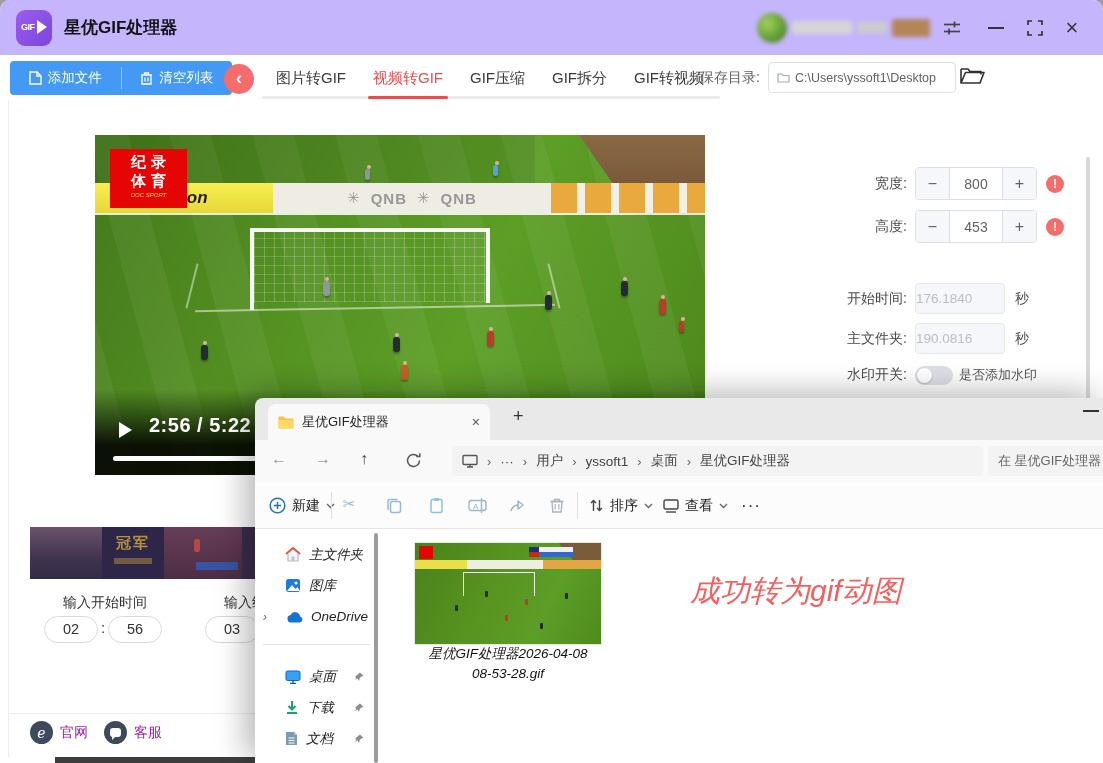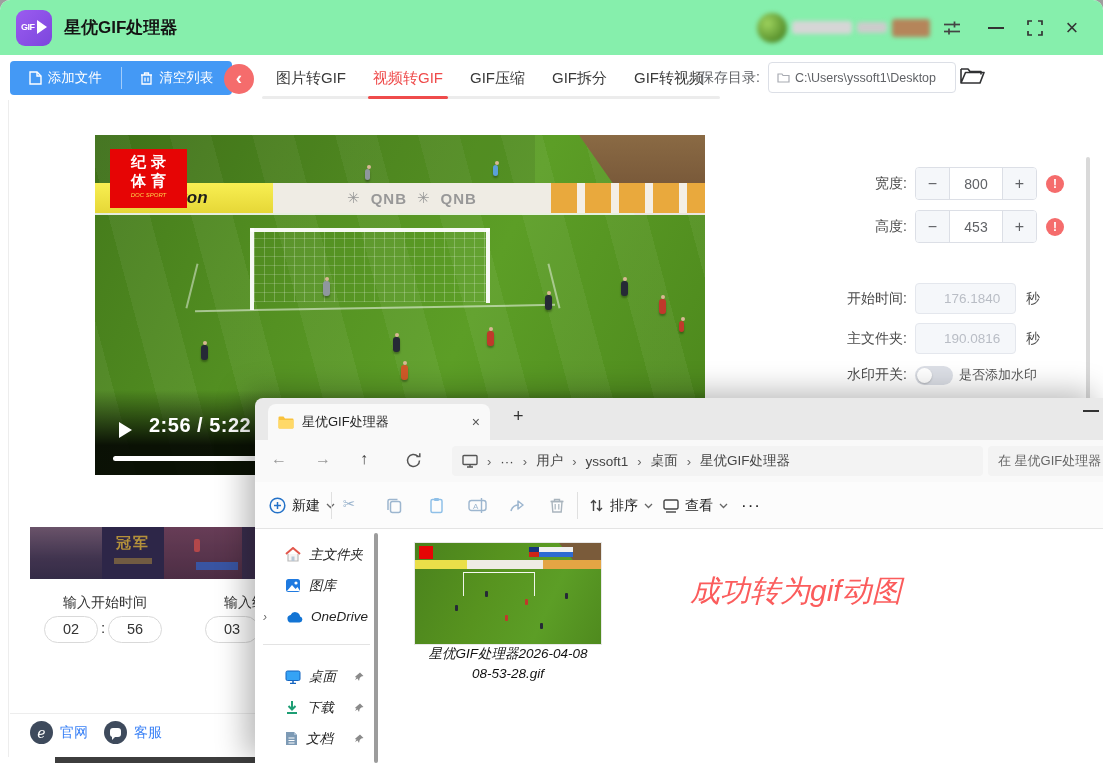--- a/index.html
+++ b/index.html
@@ -1,20 +1,20 @@
 <!DOCTYPE html>
 <html><head>
 <meta charset="utf-8">
 <style>
   * { margin:0; padding:0; box-sizing:border-box; }
   html,body { width:1103px; height:763px; overflow:hidden; background:#9e9e9e;
               font-family:"Liberation Sans","DejaVu Sans",sans-serif; }
   
   .app { position:absolute; inset:0; background:#fff; border-radius:10px 10px 0 0; overflow:hidden; }
-  .titlebar { position:absolute; left:0; top:0; right:0; height:55px; background:#86efac; }
+  .titlebar { position:absolute; left:0; top:0; right:0; height:55px; background:#c4b5fd; }
   .app-logo { position:absolute; left:16px; top:10px; width:36px; height:36px; border-radius:9px;
               background:linear-gradient(135deg,#9b5cf0,#7c46dd); display:flex; align-items:center; justify-content:center; }
   .app-logo .giftxt { color:#fff; font-size:9px; font-weight:bold; position:absolute; left:5px; top:12px; letter-spacing:-0.5px;}
   .app-logo .ptri { position:absolute; right:5px; top:10px; width:0; height:0;
                     border-left:10px solid #fff; border-top:7px solid transparent; border-bottom:7px solid transparent; }
   .app-title { position:absolute; left:64px; top:0; height:55px; line-height:55px; font-size:17px; font-weight:600; color:#141414; }
   .user-blur { position:absolute; left:757px; top:12px; width:180px; height:31px; display:flex; align-items:center; gap:5px; filter:blur(2.3px); }
   .avatar { width:30px; height:30px; border-radius:50%; background:radial-gradient(circle at 35% 35%, #9fd35e, #568f2b 70%, #3c6e1d); flex:0 0 auto;}
   .ub1 { width:60px; height:13px; background:#d6d6d6; border-radius:3px; }
   .ub2 { width:30px; height:11px; background:#cccccc; border-radius:3px; }
@@ -91,22 +91,22 @@
   .s-label { width:107px; text-align:right; font-size:14px; color:#4a4a4a; margin-right:8px; white-space:nowrap; }
   .stepper { width:122px; height:33px; border:1px solid #dcdfe6; border-radius:4px; display:flex; overflow:hidden; background:#fff; }
   .st-btn { width:33px; background:#f5f7fa; color:#606266; font-size:16px; display:flex; align-items:center; justify-content:center; cursor:pointer; }
   .st-val { flex:1; display:flex; align-items:center; justify-content:center; font-size:14px; color:#606266;
             border-left:1px solid #dcdfe6; border-right:1px solid #dcdfe6; }
   .warn { width:18px; height:18px; border-radius:50%; background:#f56c6c; color:#fff; font-size:12px; font-weight:bold;
           display:flex; align-items:center; justify-content:center; margin-left:9px; }
   .chk { width:16px; height:16px; border-radius:3px; background:#409eff; color:#fff; font-size:11px;
          display:flex; align-items:center; justify-content:center; cursor:pointer; }
   .s-note { font-size:13px; color:#555; margin-left:6px; white-space:nowrap; }
-  .t-input { width:101px; height:31px; background:#f5f7fa; border:1px solid #e4e7ed; border-radius:4px;
-             line-height:29px; padding-left:28px; color:#b9bdc5; font-size:13.5px; }
+  .t-input { width:90px; height:31px; background:#f5f7fa; border:1px solid #e4e7ed; border-radius:4px;
+             line-height:29px; padding-left:0; color:#b9bdc5; font-size:13.5px; }
   .t-unit { margin-left:10px; font-size:14px; color:#4a4a4a; }
   .toggle { width:38px; height:19px; border-radius:10px; background:#dcdfe6; position:relative; cursor:pointer; }
   .knob { position:absolute; left:2px; top:2px; width:15px; height:15px; border-radius:50%; background:#fff; box-shadow:0 1px 2px rgba(0,0,0,.2); }
   .s-scroll { position:absolute; left:286px; top:42px; width:4px; height:250px; background:#d9d9d9; border-radius:2px; }
   
   .filmstrip { position:absolute; left:30px; top:527px; width:510px; height:52px; display:flex; overflow:hidden; }
   .fs-ol { position:absolute; inset:0; background:rgba(90,70,150,.18); pointer-events:none; }
   .fs1 { width:72px; background:linear-gradient(180deg,#6e5660,#3c3040 60%,#2c2535); }
   .fs2 { width:62px; background:#241f38; text-align:center; }
   .fs2 .cap { color:#c9a227; font-size:15px; font-weight:bold; padding-top:7px; letter-spacing:2px; }
@@ -118,21 +118,21 @@
   .tl-label { position:absolute; width:126px; text-align:center; font-size:14px; color:#333; top:594px; }
   .pill { position:absolute; top:616px; width:54px; height:27px; border:1px solid #d9d9d9; border-radius:14px; background:#fff;
           text-align:center; line-height:25px; font-size:14.5px; color:#333; }
   .tl-colon { position:absolute; left:101px; top:619px; font-size:15px; color:#333; }
   .foot-div { position:absolute; left:10px; top:713px; width:600px; height:1px; background:#ededed; }
   .foot-item { position:absolute; top:721px; display:flex; align-items:center; gap:7px; cursor:pointer; }
   .foot-circ { width:23px; height:23px; border-radius:50%; background:#3e4a5c; color:#fff; display:flex; align-items:center; justify-content:center;
                font-family:"DejaVu Serif",serif; font-style:italic; font-size:14px; position:relative; }
   .bubble { width:11px; height:9px; background:#fff; border-radius:3px; position:relative; }
   .bubble::after { content:''; position:absolute; left:2px; bottom:-3px; border-top:4px solid #fff; border-right:4px solid transparent; }
-  .foot-item span.lbl { font-size:14px; color:#3b82f6;font-family:Liberation Serif, serif; }
+  .foot-item span.lbl { font-size:14px; color:#a21caf;font-family:Liberation Serif, serif; }
   .bottom-edge { position:absolute; left:55px; top:757px; width:200px; height:6px; background:#3d3d3d; }
   
   .explorer { position:absolute; left:255px; top:398px; width:848px; height:365px; background:#e9e9e9;
               border-radius:8px 0 0 0; box-shadow:-10px -6px 30px rgba(0,0,0,.28); overflow:hidden; z-index:50; }
   .etabbar { position:relative; height:42px; }
   .etab { position:absolute; left:13px; top:6px; width:222px; height:36px; background:#f9f9f9; border-radius:8px 8px 0 0;
           display:flex; align-items:center; gap:8px; padding:0 10px; cursor:pointer; }
   .etab .t { flex:1; font-size:13px; color:#222; white-space:nowrap; overflow:hidden; }
   .etab .x { font-size:14px; color:#555; cursor:pointer; }
   .enewtab { position:absolute; left:258px; top:8px; font-size:18px; color:#333; cursor:pointer; }

